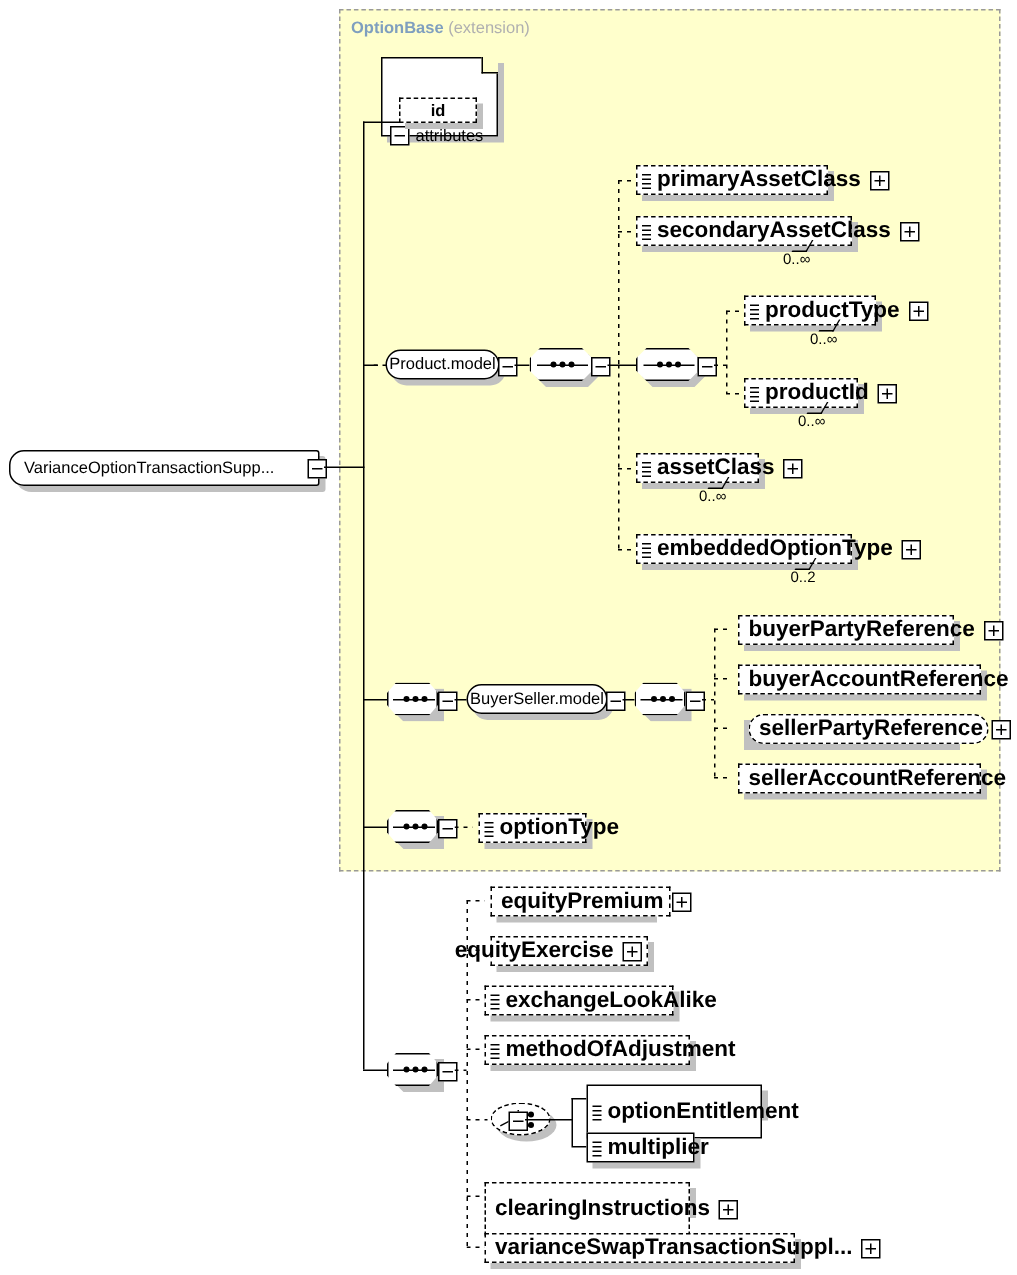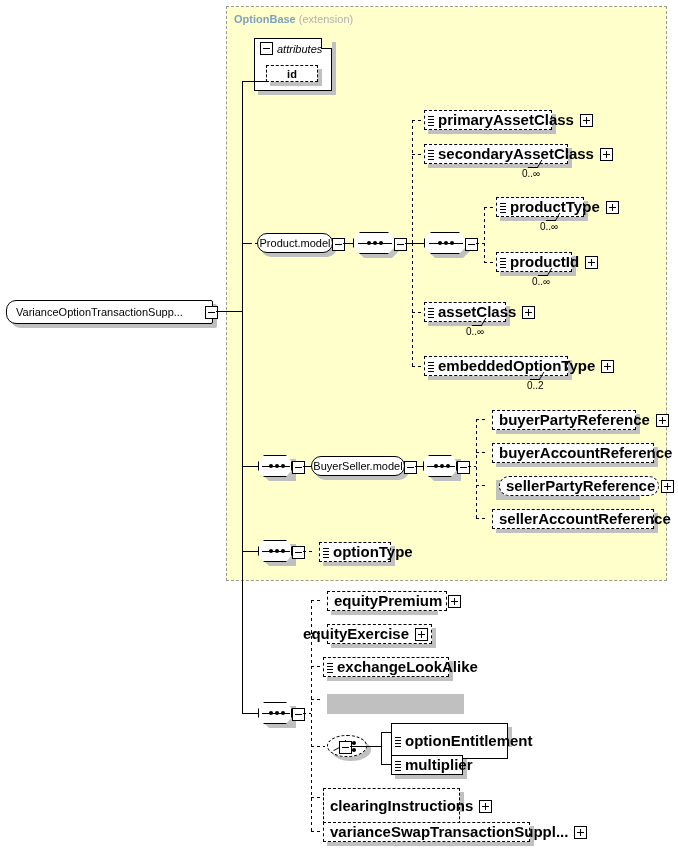--- a/index.html
+++ b/index.html
@@ -144,21 +144,21 @@
   
   .attrbox{
     position:absolute;background:#ffffff;border:1px solid #000;box-sizing:border-box;
   }
   .attrbox .corner{
     position:absolute;right:-1px;top:-1px;width:10px;height:10px;
     background:#ffffcc;border-left:1px solid #000;border-bottom:1px solid #000;
   }
   .attr-head{
     position:absolute;display:flex;align-items:center;font-size:11px;
-    font-style:italic;color:#000;
+    color:#000;margin-top:42px;
   }
   .attr-head .pm{margin-left:0;margin-right:4px;}
   .attr-item{
     position:absolute;border:1px dashed #000;background:#fff;
     font-size:11px;font-weight:bold;display:flex;align-items:center;
     justify-content:center;box-sizing:border-box;
   }
 
   
   .ln{position:absolute;background:#000;}
@@ -459,20 +459,29 @@
         <i></i>
         <i></i>
         <i></i>
         <i></i>
       </span>
     <span class="lbl">exchangeLookAlike</span>
   </div>
 
   <div class="dln h" style="left:311px;top:699px;width:12px;"></div>
   <div class="shadow" style="left:327px;top:694px;width:137px;height:20px;"></div>
+  <div class="node elem" style="left:323px;top:690px;width:137px;height:20px;">
+    <span class="listicon">
+        <i></i>
+        <i></i>
+        <i></i>
+        <i></i>
+      </span>
+    <span class="lbl">methodOfAdjustment</span>
+  </div>
 
   <div class="dln h" style="left:311px;top:746px;width:14px;"></div>
   <div class="choiceshadow" style="left:331px;top:739px;"></div>
   <div class="choice" style="left:327px;top:735px;">
     <span class="slash"></span>
     <span class="vbar"></span>
     <span class="hb hb1"></span>
     <span class="hb hb2"></span>
     <span class="dd dd1"></span>
     <span class="dd dd2"></span>

